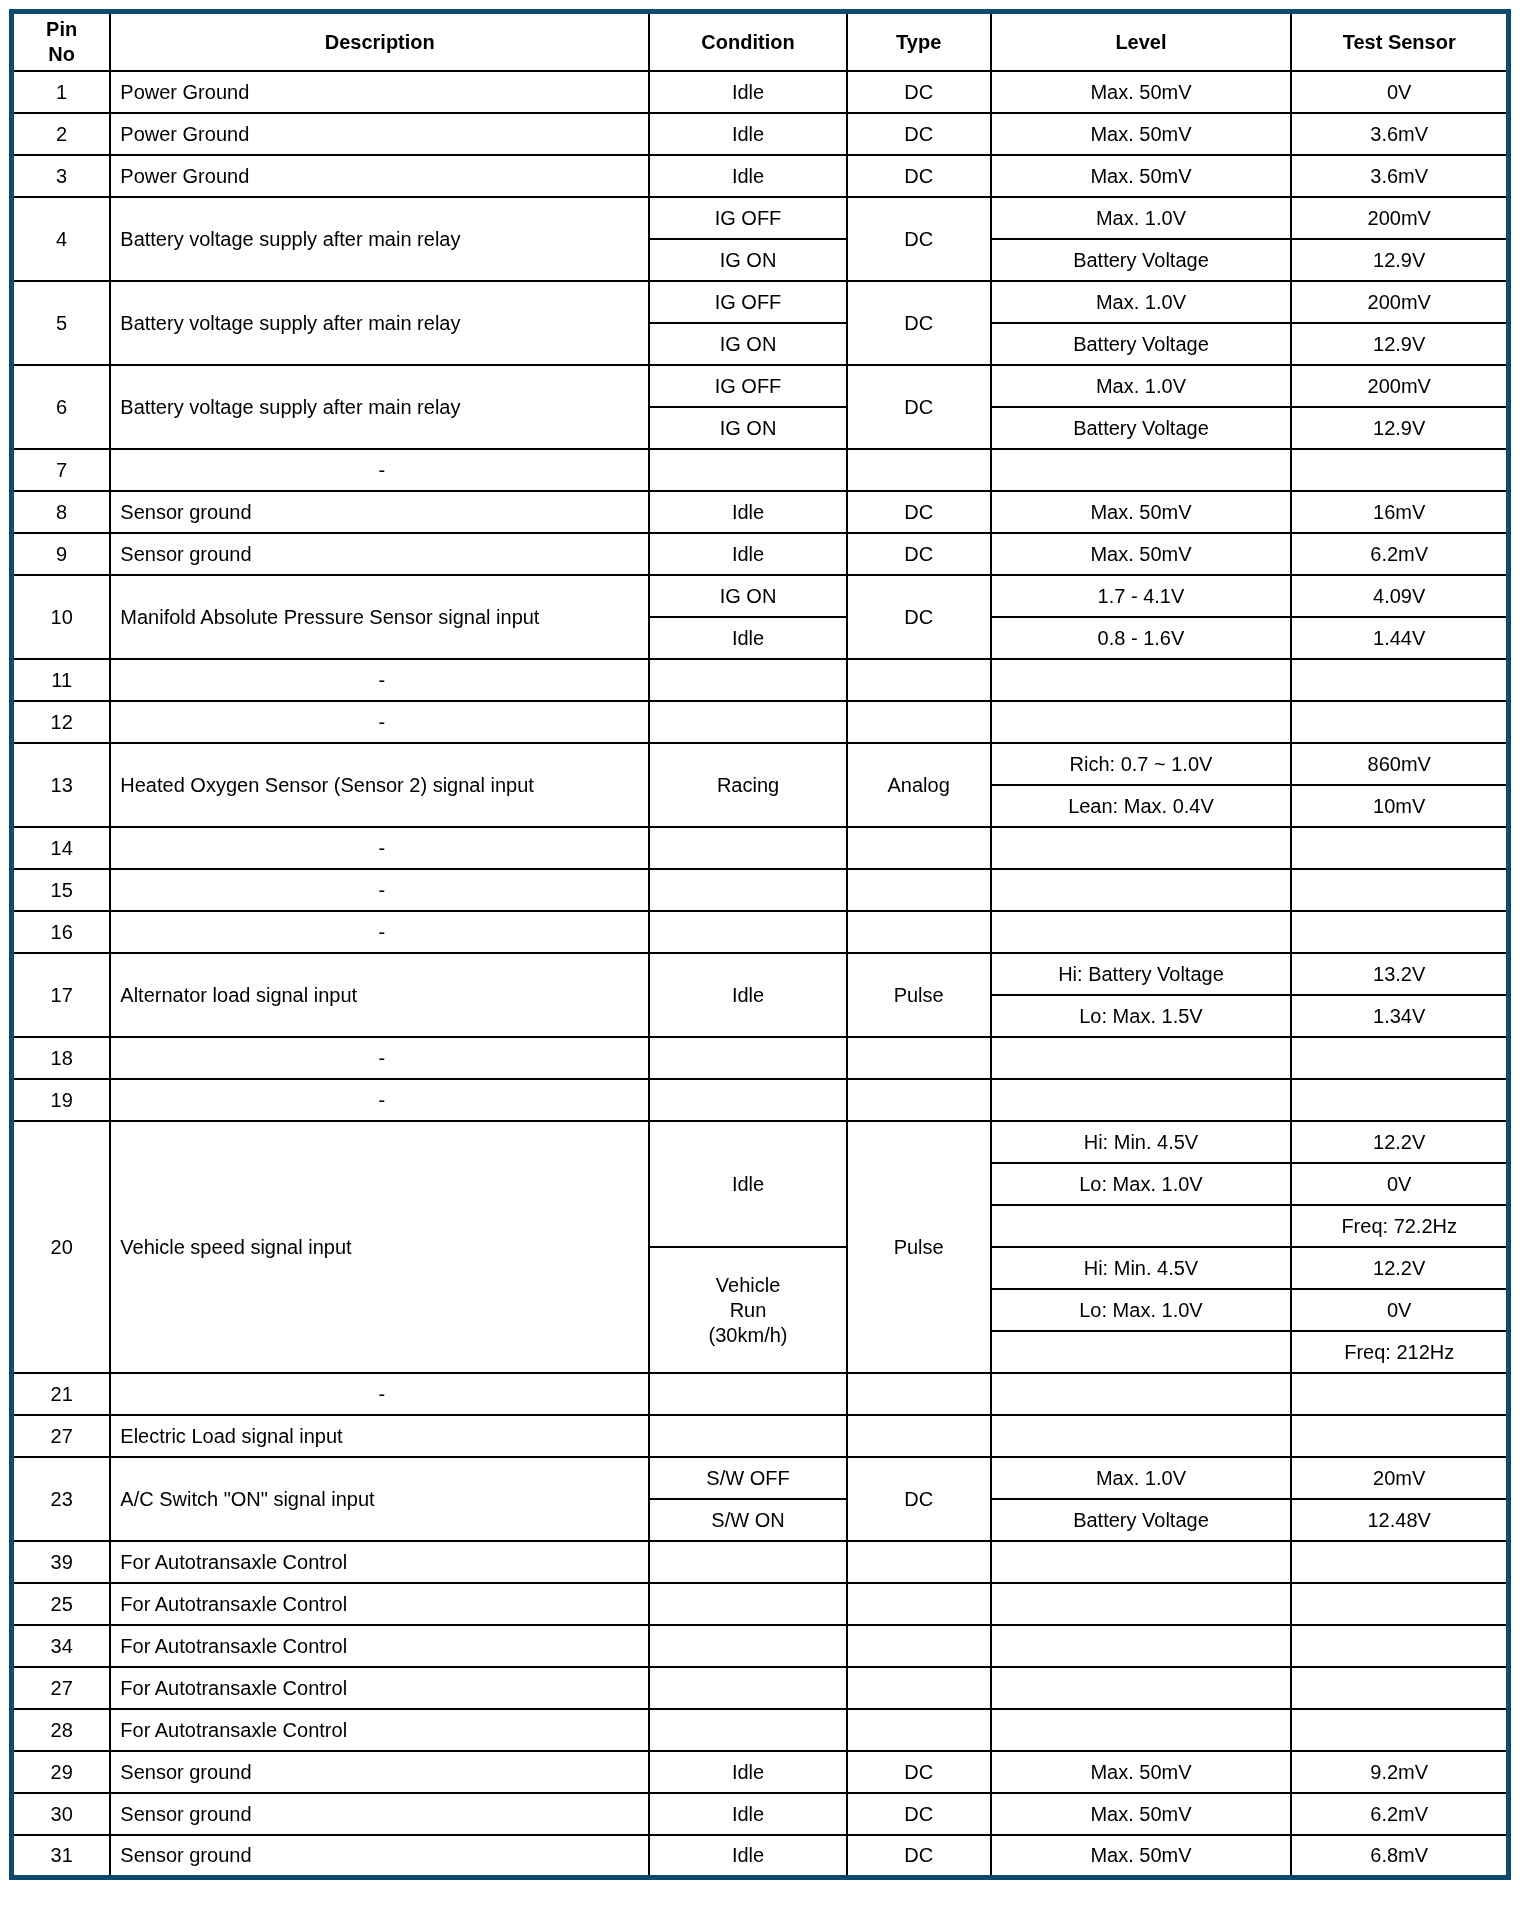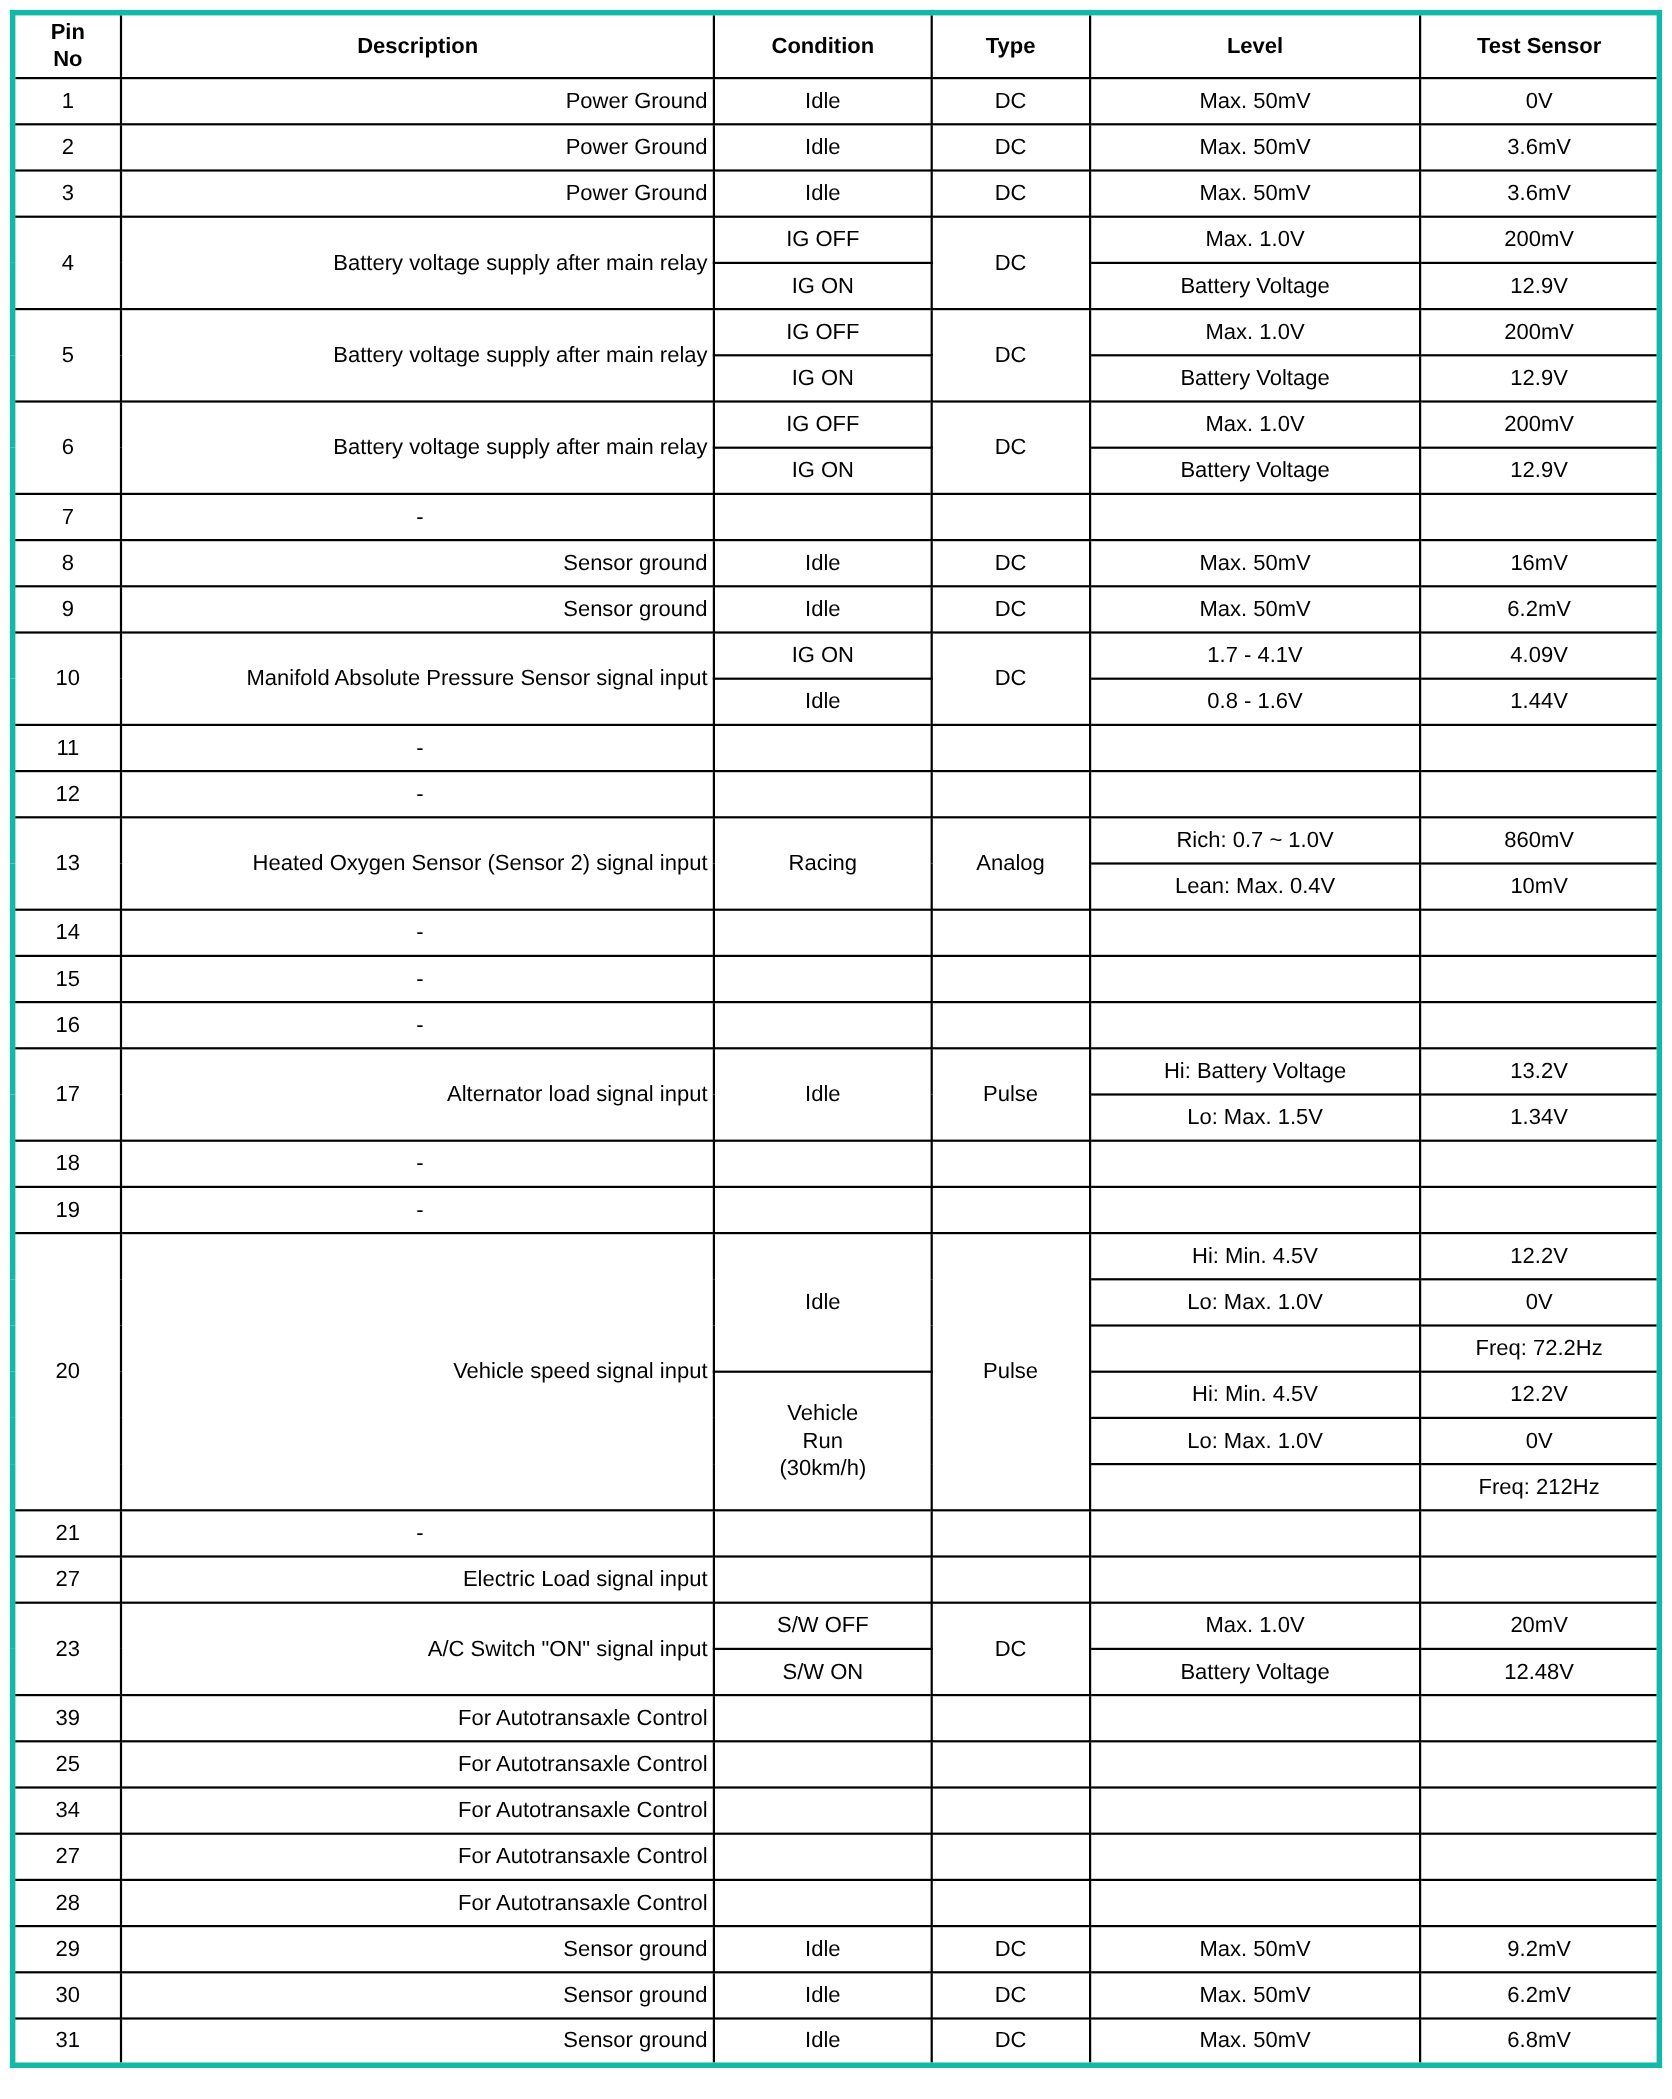--- a/index.html
+++ b/index.html
@@ -7,40 +7,40 @@
   body { font-family: "Liberation Sans", sans-serif; color: #000; }
   .page {
     width: 1520px;
     min-height: 1908px;
     padding: 9px 9px;
     background: #ffffff;
   }
   table.pin-table {
     width: 100%;
     border-collapse: collapse;
-    border: 5px solid #14b8a6;
+    border: 5px solid #0c4a6e;
     table-layout: fixed;
     padding-left: 13px;
   }
   .pin-table th, .pin-table td {
     border: 2px solid #000;
     font-size: 20px;
     line-height: 1.25;
     text-align: center;
     vertical-align: middle;
     white-space: pre-line;
     padding: 3px 5px;
     height: 42px;
     overflow: hidden;
   }
   .pin-table th {
     font-weight: bold;
     height: 56px;
   }
-  .pin-table td.col-desc { text-align: right; padding-left: 9px; }
+  .pin-table td.col-desc { text-align: left; padding-left: 9px; }
   .pin-table td.align-center { text-align: center; }
   
   col.col-w-pin    { width: 6.6%; }
   col.col-w-desc   { width: 36.0%; }
   col.col-w-cond   { width: 13.2%; }
   col.col-w-type   { width: 9.6%; }
   col.col-w-level  { width: 20.1%; }
   col.col-w-result { width: 14.5%; }
 </style>
 </head>

